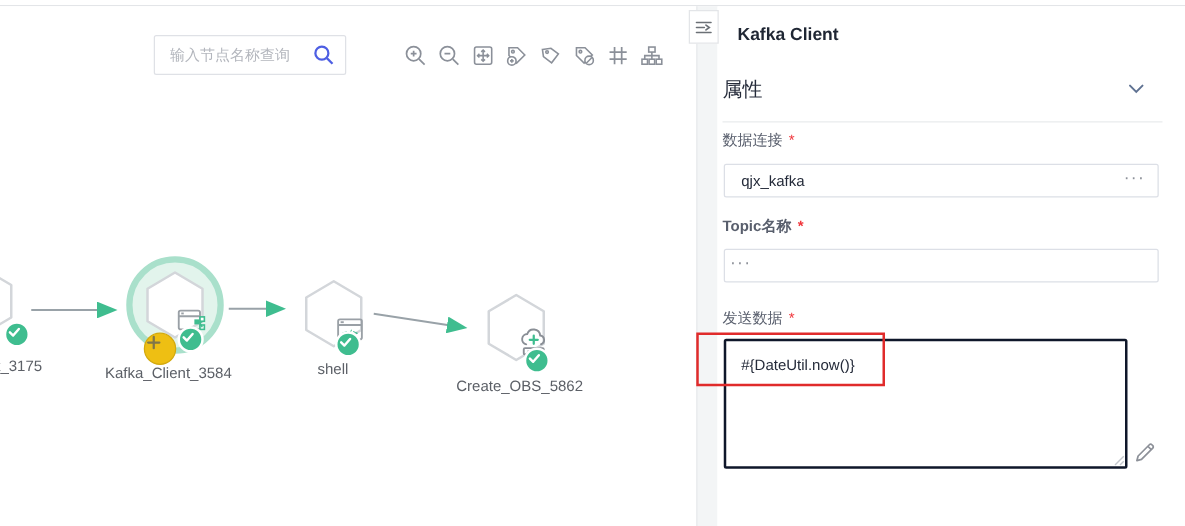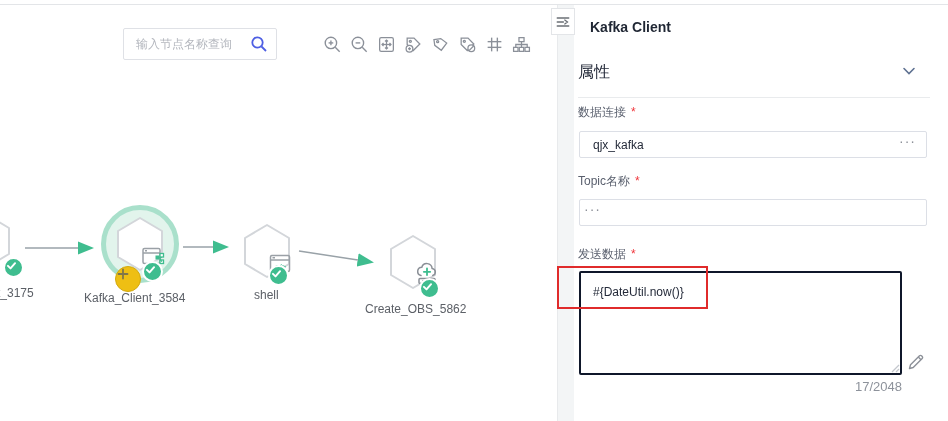--- a/index.html
+++ b/index.html
@@ -267,21 +267,21 @@
     <div class="section-divider"></div>
 
     <div class="field-label" style="left:4px; top:99px;">
       <span>数据连接</span><span class="req">*</span>
     </div>
     <div class="text-input" style="top:126px;">
       <input type="text" value="qjx_kafka" style="">
       <span class="more-btn">···</span>
     </div>
 
-    <div class="field-label" style="left:4px; top:168px;">
+    <div class="field-label" style="left:4px; top:168px;font-weight:bold;">
       <span>Topic名称</span><span class="req">*</span>
     </div>
     <div class="text-input" style="top:194px;">
       <span class="more-btn">···</span>
     </div>
 
     <div class="field-label" style="left:4px; top:241px;">
       <span>发送数据</span><span class="req">*</span>
     </div>
     <div class="send-area">
@@ -292,17 +292,16 @@
             <line x1="9" y1="6" x2="6" y2="9"></line>
         </svg>
       </span>
     </div>
     <span class="pencil-btn">
       <svg width="20" height="20" viewBox="0 0 20 20" fill="none" stroke="#8d9199" stroke-width="1.4" stroke-linejoin="round">
         <path d="M3.5 16.5 L4.5 12.8 L13.5 3.8 A1.4 1.4 0 0 1 15.5 3.8 L16.2 4.5 A1.4 1.4 0 0 1 16.2 6.5 L7.2 15.5 L3.5 16.5 Z"></path>
         <line x1="12.3" y1="5" x2="15" y2="7.7"></line>
       </svg>
     </span>
-    <div class="char-counter">17/2048</div>
   </div>
 
   <div class="annotation-box"></div>
 </div>
 
 </body></html>

